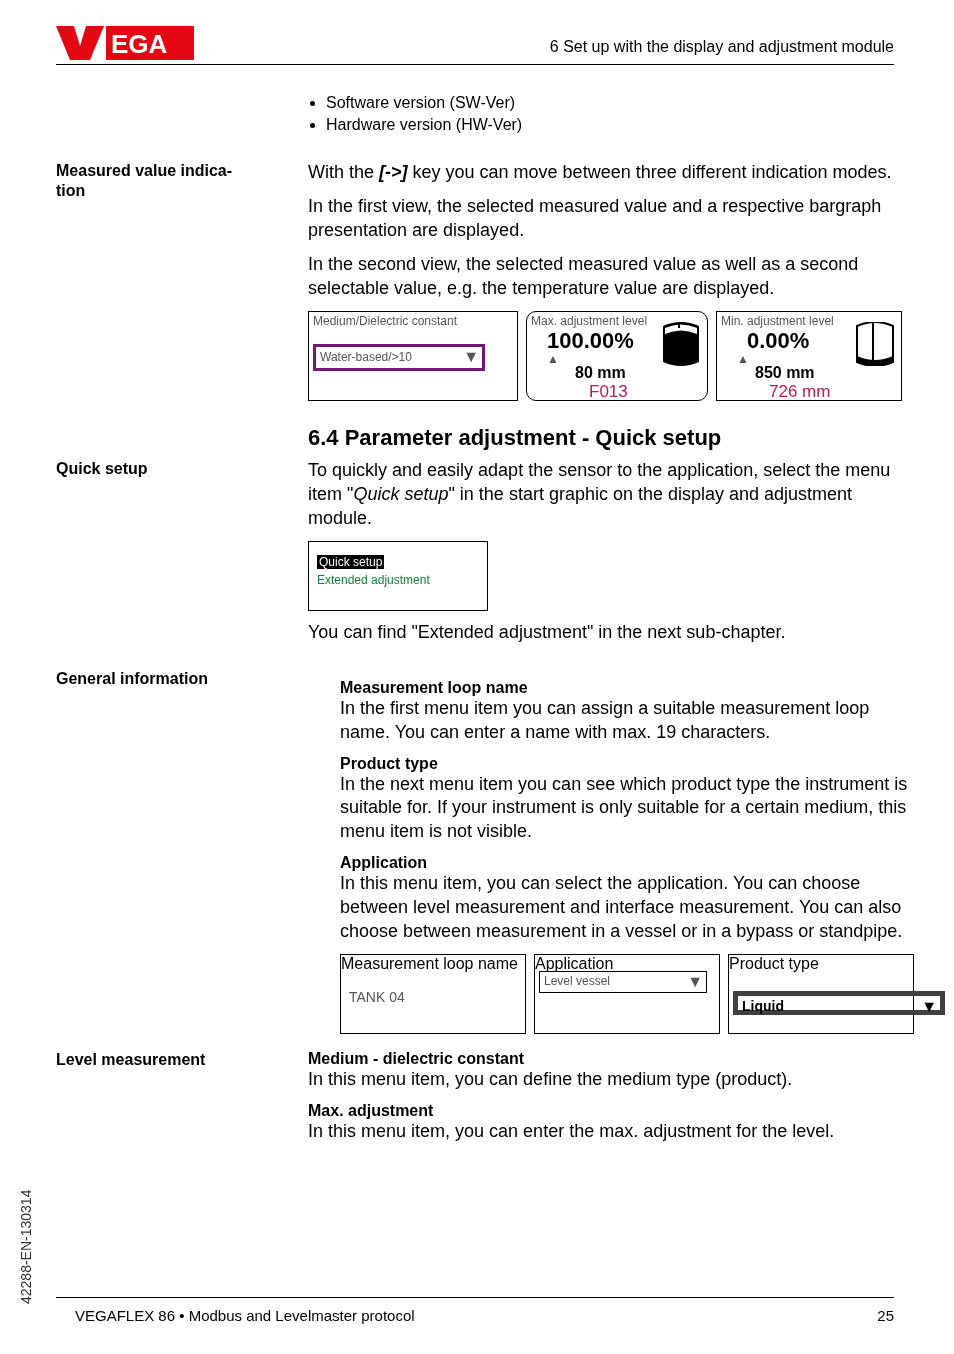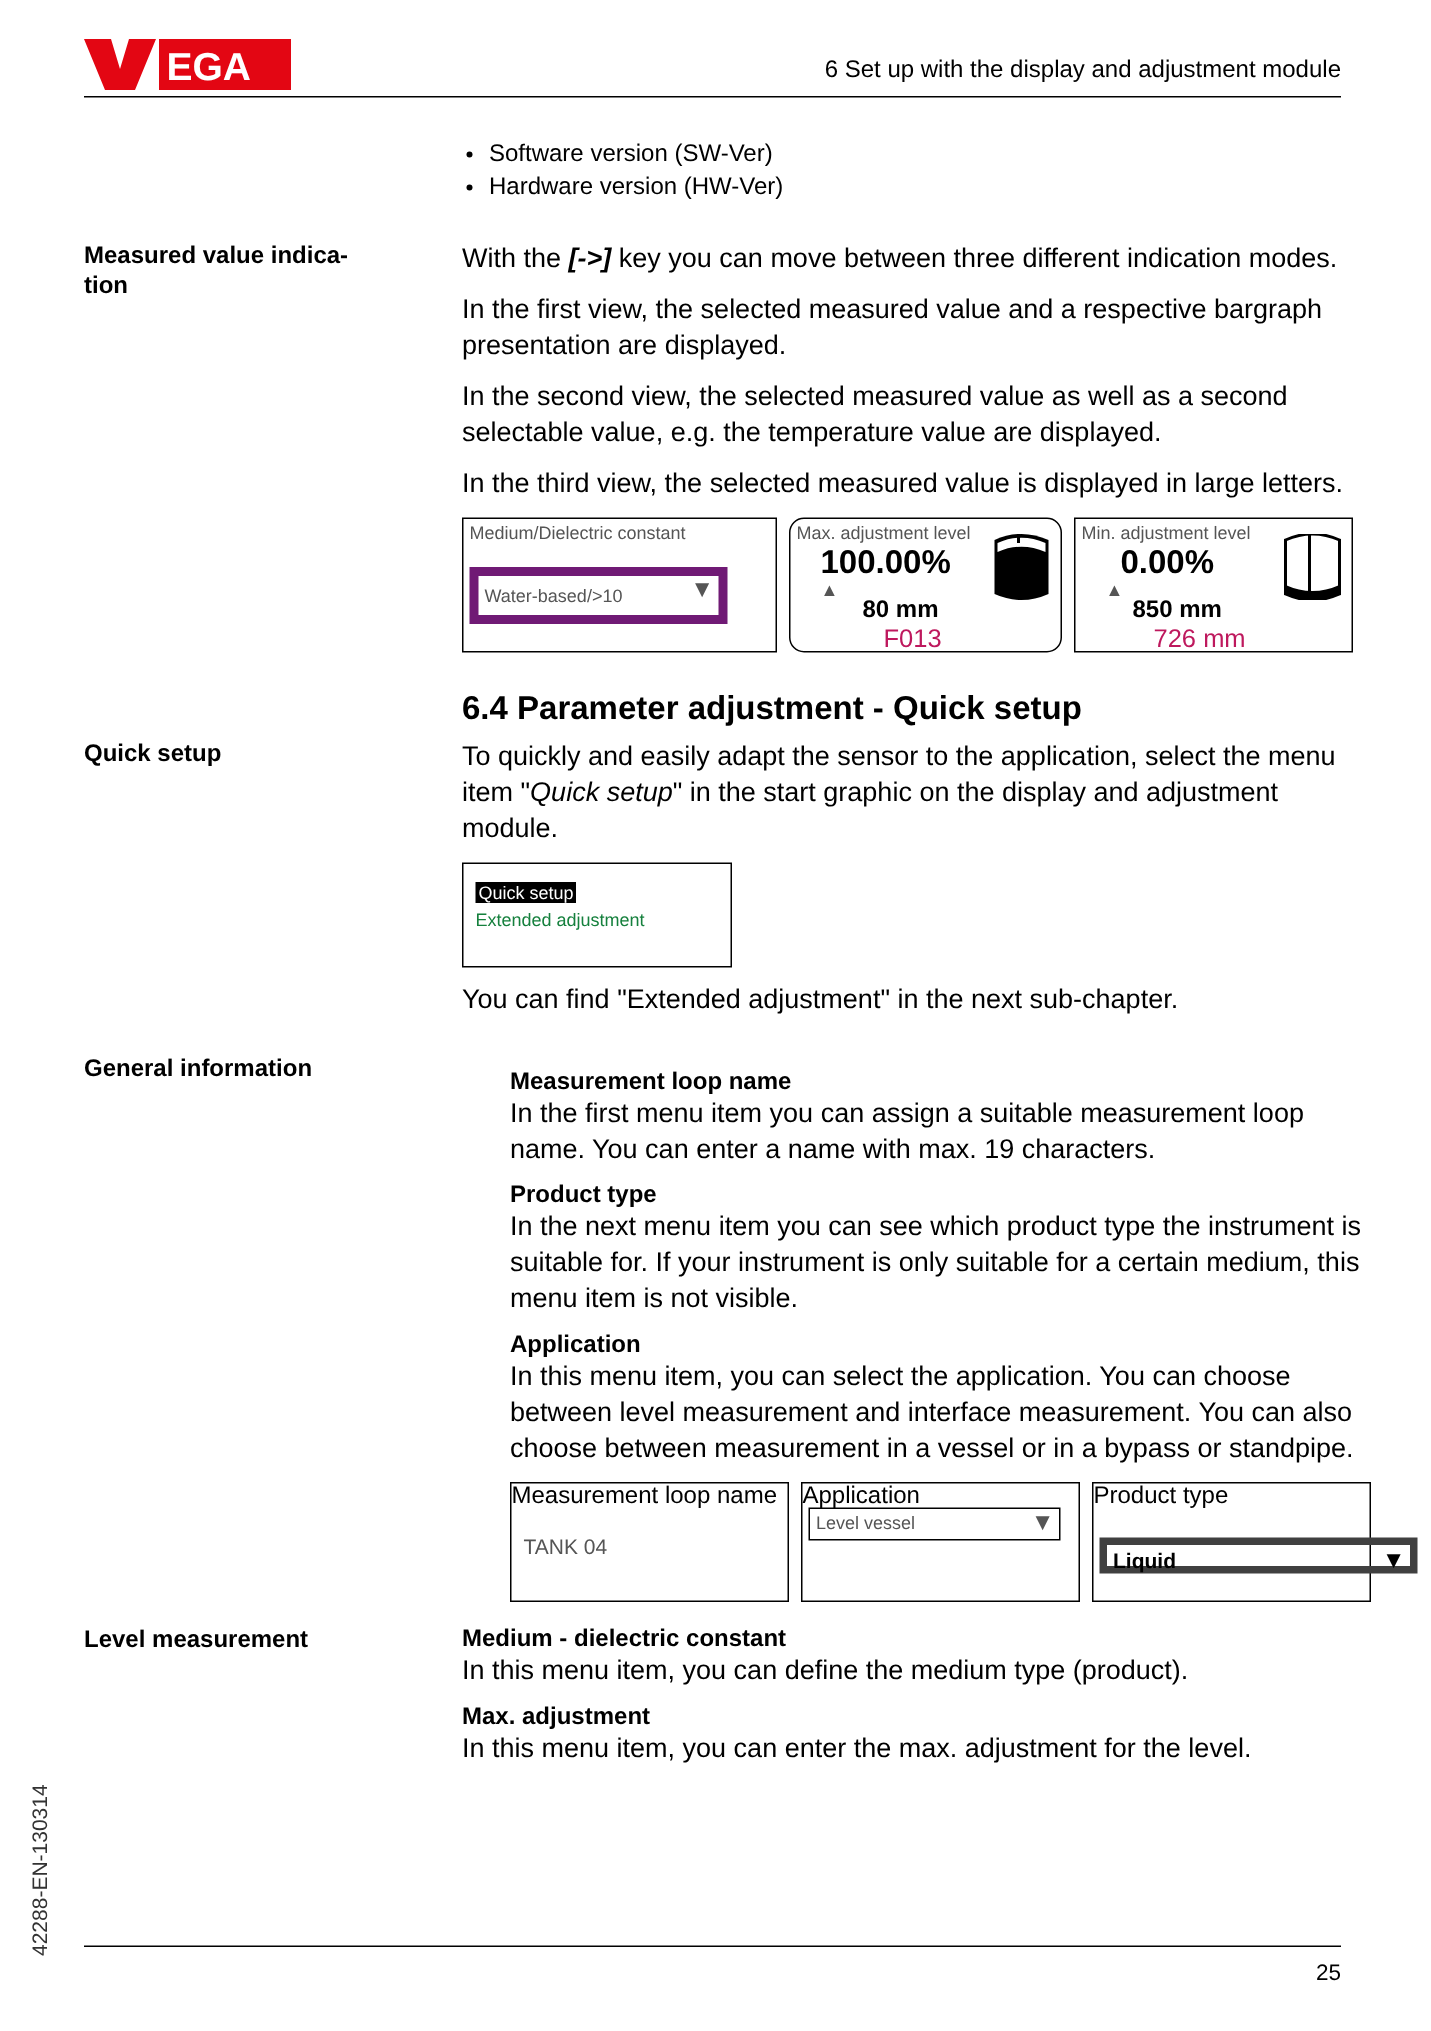--- a/index.html
+++ b/index.html
@@ -16,21 +16,21 @@
   ul.bullets { list-style: disc; padding-left: 18px; font-size: 16px; line-height: 1.35; }
   .label-bold { font-weight: bold; font-size: 16px; line-height: 1.25; }
   .para { font-size: 18px; line-height: 1.33; margin-bottom: 10px; }
   .ital { font-style: italic; }
   .lcd-row { display: flex; gap: 8px; margin-top: 6px; }
   .lcd { border: 1px solid #000; height: 90px; position: relative; font-family: Verdana, Arial, sans-serif; background: #fff; }
   .lcd1 { width: 210px; }
   .lcd2 { width: 182px; border-radius: 10px; }
   .lcd3 { width: 186px; }
   .lcd .title { position: absolute; top: 2px; left: 4px; font-size: 12px; color: #555; text-align: right; }
-  .lcd .dropdown { position: absolute; left: 4px; top: 32px; height: 38px; border: 6px solid #701a75; display: flex; align-items: center; padding: 0 4px; font-family: Verdana, Arial, sans-serif; }
+  .lcd .dropdown { position: absolute; left: 4px; top: 32px; height: 27px; border: 3px solid #701a75; display: flex; align-items: center; padding: 0 4px; font-family: Verdana, Arial, sans-serif; }
   .dd1 { width: 172px; font-size: 12px; color: #555; }
   .dd-arrow { position: absolute; right: 3px; top: 2px; font-size: 16px; line-height: 1; }
   .lcd .big { position: absolute; top: 16px; left: 20px; font-weight: bold; font-size: 22px; font-family: Liberation Sans, sans-serif; }
   .lcd .tri { position: absolute; top: 40px; left: 20px; font-size: 12px; color:#555; }
   .lcd .mm { position: absolute; top: 52px; font-weight: bold; font-size: 16px; font-family: Verdana, Arial, sans-serif; }
   .lcd .fcode { position: absolute; top: 70px; font-size: 17px; color:#be185d; font-family: Liberation Sans, sans-serif; }
   .tank-svg { position: absolute; right: 6px; top: 10px; }
   .section-num { font-weight: bold; font-size: 22px; margin-top: 24px; margin-bottom: 8px; }
   .small-lcd { border: 1px solid #000; width: 180px; height: 70px; padding: 10px 8px; font-family: Verdana, Arial, sans-serif; margin-top: 6px; margin-bottom: 10px; }
   .menu-sel { background: #000; color: #fff; font-size: 12px; padding: 0 2px; display: inline-block; }
@@ -80,21 +80,20 @@
       <div class="left-col">
         <div class="label-bold">Measured value indica-</div>
         <div class="label-bold">tion</div>
       </div>
       <div class="right-col">
         <div class="para">
           <span>With the </span><span class="ital" style="font-weight:bold;">[-&gt;]</span><span> key you can move between three different indication modes.</span>
         </div>
         <div class="para">In the first view, the selected measured value and a respective bargraph presentation are displayed.</div>
         <div class="para">In the second view, the selected measured value as well as a second selectable value, e.g. the temperature value are displayed.</div>
-        <div class="para">In the third view, the selected measured value is displayed in large letters.</div>
 
         <div class="lcd-row">
           <div class="lcd lcd1">
             <div class="title">Medium/Dielectric constant</div>
             <div class="dropdown dd1">
               <span>Water-based/&gt;10</span>
               <span class="dd-arrow">▼</span>
             </div>
           </div>
           <div class="lcd lcd2">
@@ -187,14 +186,15 @@
         <div class="para">In this menu item, you can define the medium type (product).</div>
         <div class="sub-bold">Max. adjustment</div>
         <div class="para">In this menu item, you can enter the max. adjustment for the level.</div>
       </div>
     </div>
 
   </div>
 
   <div class="rot-text">42288-EN-130314</div>
   <div class="footer-rule"></div>
+  <div class="footer-left">VEGAFLEX 86 • Modbus and Levelmaster protocol</div>
   <div class="footer-right">25</div>
 </div>
 
 </body></html>

